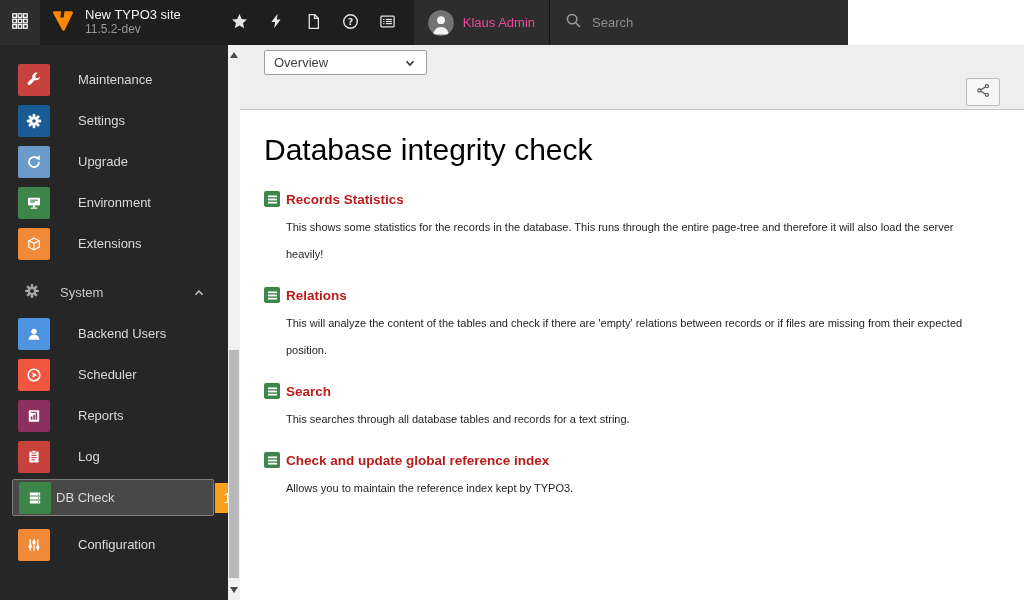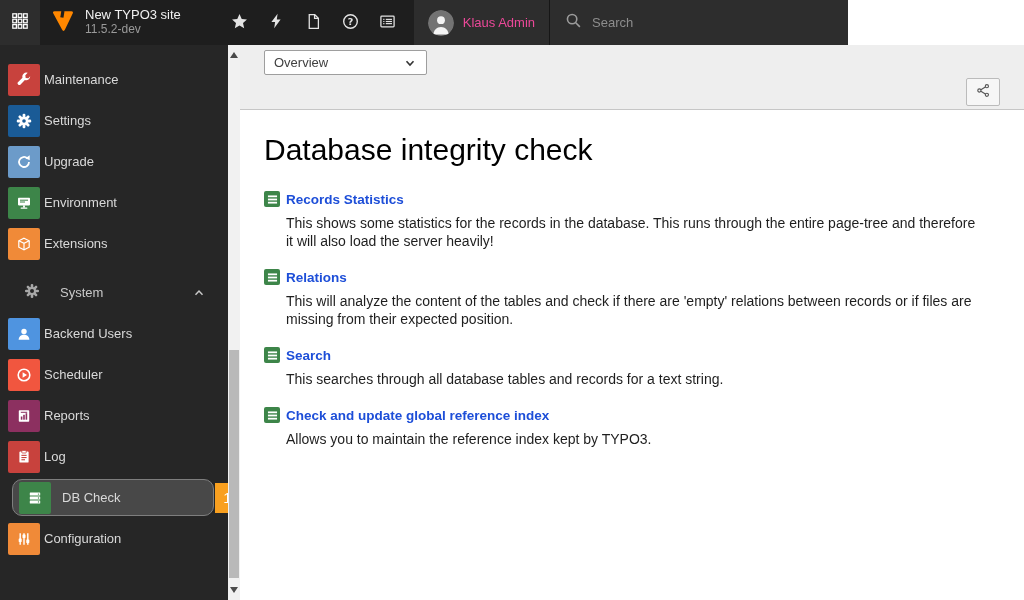--- a/index.html
+++ b/index.html
@@ -27,27 +27,27 @@
     display: flex; align-items: center; gap: 10px; padding-left: 15px; }
   .search-area input { background: transparent; border: none; outline: none;
     color: #cccccc; font-size: 13px; width: 200px; font-family: inherit; }
   .search-area input::placeholder { color: #8d8d8d; }
 
   
   .sidebar { position: absolute; top: 45px; left: 0; width: 240px; bottom: 0;
     background: #262626; z-index: 20; }
   .menu { position: absolute; left: 0; top: 0; right: 12px; bottom: 0;
     padding-top: 14px; overflow: hidden; }
-  .m-item { height: 41px; display: flex; align-items: center; gap: 4px;
-    padding-left: 8px; cursor: pointer; position: relative; color: #d9d9d9;
+  .m-item { height: 41px; display: flex; align-items: center; gap: 28px;
+    padding-left: 18px; cursor: pointer; position: relative; color: #d9d9d9;
     font-size: 13px; }
   .tile { width: 32px; height: 32px; border-radius: 2px; flex: none;
     display: flex; align-items: center; justify-content: center; }
-  .m-item.selected { height: 37px; margin: 2px 14px 2px 12px; padding-left: 6px;
-    gap: 11px; background: #484848; border: 1px solid #7e7e7e; border-radius: 10px; }
+  .m-item.selected { height: 37px; margin: 2px 14px 8px 12px; padding-left: 6px;
+    gap: 5px; background: #484848; border: 1px solid #7e7e7e; border-radius: 2px; }
   .badge { position: absolute; right: -27px; top: 50%; transform: translateY(-50%);
     width: 25px; height: 30px; color: #fff; font-size: 15px;
     display: flex; align-items: center; justify-content: center; z-index: 6; }
   .m-section { height: 41px; margin-top: 8px; display: flex; align-items: center;
     padding: 0 22px 0 24px; color: #c9c9c9; font-size: 13px; cursor: pointer; }
   .m-section .sec-label { margin-left: 20px; }
   .m-section .sec-chevron { margin-left: auto; display: flex; }
 
   
   .sb-scroll { position: absolute; right: 0; top: 0; width: 12px; height: 100%;
@@ -71,22 +71,22 @@
   .share-btn { position: absolute; right: 24px; top: 33px; width: 34px; height: 28px;
     background: #f6f6f6; border: 1px solid #bbb; border-radius: 2px;
     display: flex; align-items: center; justify-content: center; cursor: pointer; }
 
   .content { padding: 23px 24px 0 24px; }
   .page-title { font-size: 30px; font-weight: 400; color: #000000; margin: 0 0 24px 0; }
   .check-item { margin-bottom: 19px; }
   .check-head { display: flex; align-items: center; gap: 6px; }
   .check-icon { width: 16px; height: 16px; border-radius: 2px; flex: none;
     display: flex; align-items: center; justify-content: center; }
-  .check-title { font-size: 13.5px; font-weight: 700; color: #1d4ed8; }
-  .check-desc { margin: 7px 0 0 22px; font-size: 14px; line-height: 18px;
+  .check-title { font-size: 13.5px; font-weight: 700; color: #b91c1c; }
+  .check-desc { margin: 7px 0 0 22px; font-size: 11px; line-height: 27px;
     color: #1e1e1e; max-width: 692px; }
 </style>
 </head>
 <body>
 
 <div class="topbar">
   <button class="module-toggle">
     <span id="icon-grid"><svg viewBox="0 0 16 16" width="18" height="18" fill="none" stroke="#fff" stroke-width="1.1">
           <rect x="1.6" y="1.6" width="3.2" height="3.2"></rect>
           <rect x="6.4" y="1.6" width="3.2" height="3.2"></rect>

